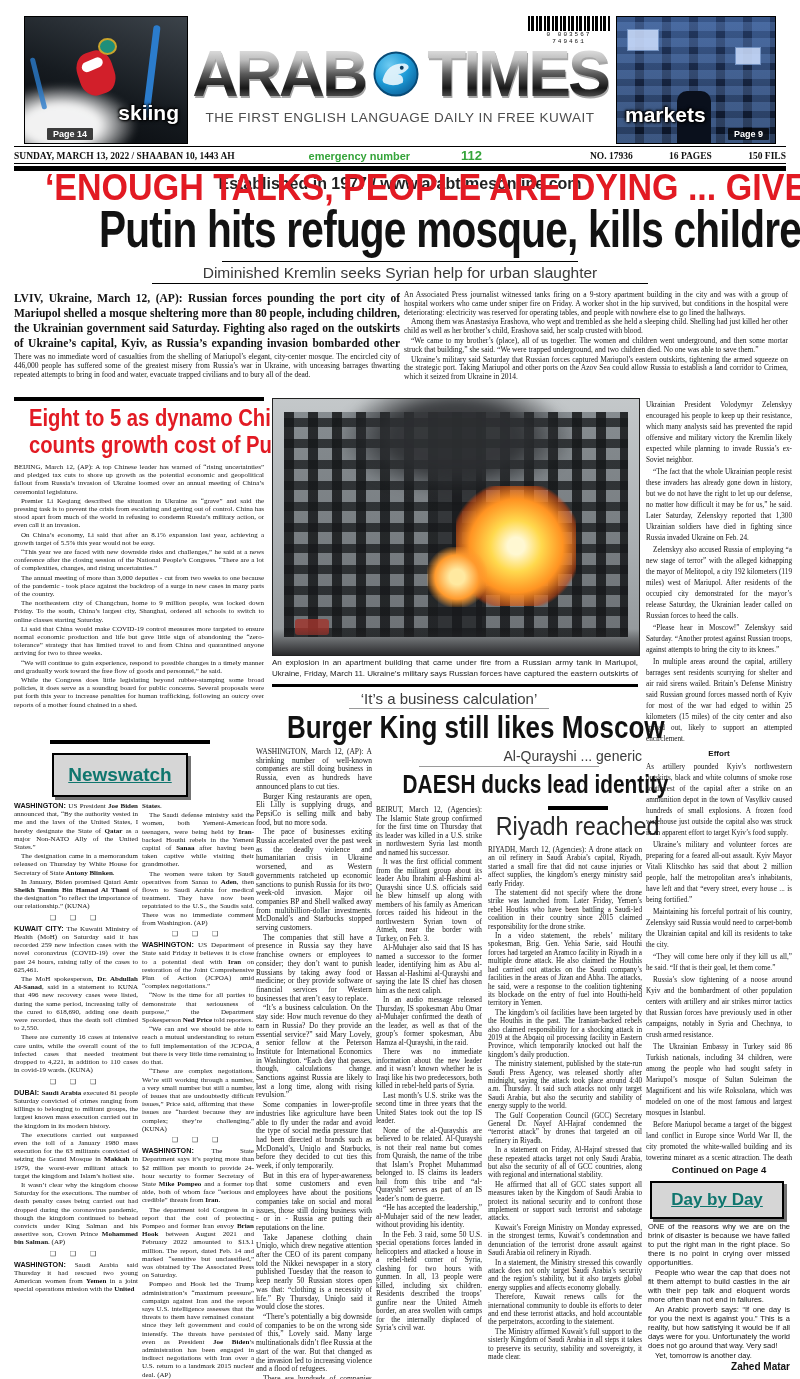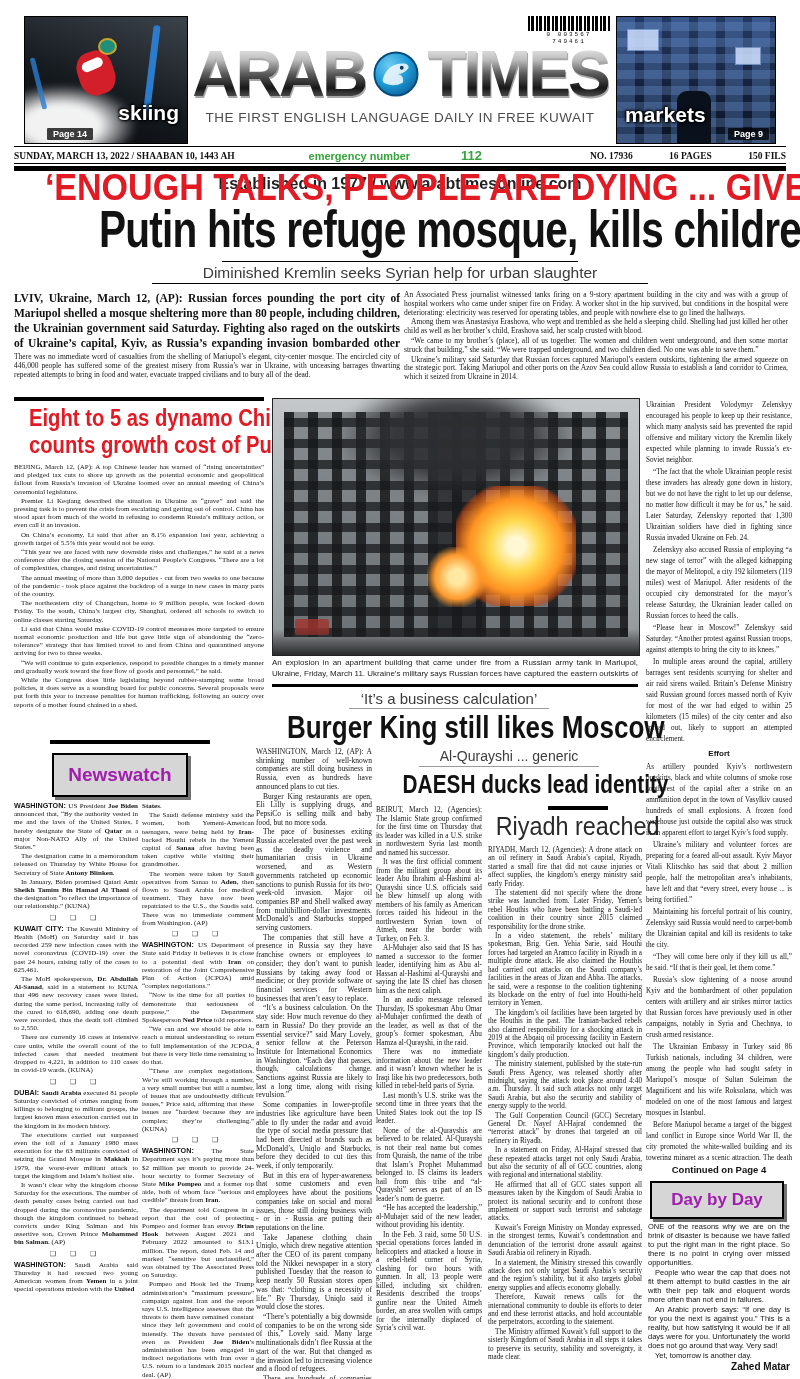--- a/index.html
+++ b/index.html
@@ -59,21 +59,21 @@
   .col{text-align:justify;overflow:hidden;color:#141414;}
   .col p{margin:0 0 1px;text-indent:7px;line-height:inherit;}
   .col p.first{text-indent:0;}
   .lead-bold{font-weight:700;font-size:11.5px;line-height:1.3;text-align:justify;overflow:hidden;}
   .subhead{text-align:center;font-weight:700;font-family:"Liberation Sans",sans-serif;
            font-size:8px;margin:3px 0;}
   .caption{font-family:"Liberation Sans",sans-serif;font-size:8px;line-height:1.32;color:#1c1c1c;
            text-align:justify;overflow:hidden;}
   .gray-box{position:absolute;background:#d6d6d6;border:2px solid #000;box-shadow:3px 3px 0 rgba(0,0,0,.55);
             display:flex;align-items:center;justify-content:center;}
-  .gray-box span{color:#a21caf;font-family:"Liberation Sans",sans-serif;font-weight:700;}
+  .gray-box span{color:#0f766e;font-family:"Liberation Sans",sans-serif;font-weight:700;text-decoration:underline;}
   .sep{text-align:center;font-size:7px;color:#333;margin:3px 0;letter-spacing:6px;}
   .nw-item .dateline{font-family:"Liberation Sans",sans-serif;font-weight:700;font-size:7.2px;}
   .continued{font-family:"Liberation Sans",sans-serif;font-weight:700;font-size:9.5px;text-align:center;}
   .byline{font-family:"Liberation Sans",sans-serif;font-weight:700;font-size:10px;text-align:right;margin-top:2px;}
   
   .main-photo{position:absolute;border:1px solid #222;overflow:hidden;}
   .ph-sky{position:absolute;inset:0;background:linear-gradient(#c4c8ca 0%,#a8adb0 60%,#8f9497 100%);}
   .ph-bldg{position:absolute;left:3%;right:3%;top:5%;bottom:7%;background:
       repeating-linear-gradient(90deg,rgba(22,24,26,.85) 0 10px,rgba(0,0,0,0) 10px 24px),
       repeating-linear-gradient(0deg,rgba(28,31,33,.8) 0 9px,rgba(0,0,0,0) 9px 21px),
@@ -217,21 +217,21 @@
       <p>The pace of businesses exiting Russia accelerated over the past week as the deadly violence and humanitarian crisis in Ukraine worsened, and as Western governments ratcheted up economic sanctions to punish Russia for its two-week-old invasion. Major oil companies BP and Shell walked away from multibillion-dollar investments. McDonald’s and Starbucks stopped serving customers.</p>
       <p>The companies that still have a presence in Russia say they have franchise owners or employees to consider; they don’t want to punish Russians by taking away food or medicine; or they provide software or financial services for Western businesses that aren’t easy to replace.</p>
       <p>“It’s a business calculation. On the stay side: How much revenue do they earn in Russia? Do they provide an essential service?” said Mary Lovely, a senior fellow at the Peterson Institute for International Economics in Washington. “Each day that passes, though, calculations change. Sanctions against Russia are likely to last a long time, along with rising revulsion.”</p>
       <p>Some companies in lower-profile industries like agriculture have been able to fly under the radar and avoid the type of social media pressure that had been directed at brands such as McDonald’s, Uniqlo and Starbucks, before they decided to cut ties this week, if only temporarily.</p>
       <p>But in this era of hyper-awareness that some customers and even employees have about the positions companies take on social and moral issues, those still doing business with - or in - Russia are putting their reputations on the line.</p>
       <p>Take Japanese clothing chain Uniqlo, which drew negative attention after the CEO of its parent company told the Nikkei newspaper in a story published Tuesday that the reason to keep nearly 50 Russian stores open was that: “clothing is a necessity of life.” By Thursday, Uniqlo said it would close the stores.</p>
       <p>“There’s potentially a big downside of companies to be on the wrong side of this,” Lovely said. Many large multinationals didn’t flee Russia at the start of the war. But that changed as the invasion led to increasing violence and a flood of refugees.</p>
       <p>There are hundreds of companies that have cut ties with Russia, according to a tally kept at Yale. A number have paused advertising or production, others halting film releases.</p>
     </div>
 
-  <div class="abs center kicker" style="left:376px;top:748px;width:266px;font-size:14px;">Al-Qurayshi ... generic</div>
+  <div class="abs center kicker" style="left:376px;top:748px;width:266px;font-size:14px;text-align:right;">Al-Qurayshi ... generic</div>
   <div class="rule" style="left:419px;top:766px;width:180px;height:1px;background:#9a9a9a;"></div>
   <div class="abs center" style="left:376px;top:770px;width:266px;height:30px;">
     <span class="main-head cond" style="font-size:26px;line-height:29px;transform:scaleX(.8);">DAESH ducks lead identity</span>
   </div>
   <div class="abs col" style="left:376px;top:806px;width:106px;height:573px;font-size:7.3px;line-height:8.5px;">
       <p class="first">BEIRUT, March 12, (Agencies): The Islamic State group confirmed for the first time on Thursday that its leader was killed in a U.S. strike in northwestern Syria last month and named his successor.</p>
       <p>It was the first official comment from the militant group about its leader Abu Ibrahim al-Hashimi al-Qurayshi since U.S. officials said he blew himself up along with members of his family as American forces raided his hideout in the northwestern Syrian town of Atmeh, near the border with Turkey, on Feb. 3.</p>
       <p>Al-Muhajer also said that IS has named a successor to the former leader, identifying him as Abu al-Hassan al-Hashimi al-Qurayshi and saying the late IS chief has chosen him as the next caliph.</p>
       <p>In an audio message released Thursday, IS spokesman Abu Omar al-Muhajer confirmed the death of the leader, as well as that of the group’s former spokesman, Abu Hamza al-Qurayshi, in the raid.</p>
       <p>There was no immediate information about the new leader and it wasn’t known whether he is Iraqi like his two predecessors, both killed in rebel-held parts of Syria.</p>

